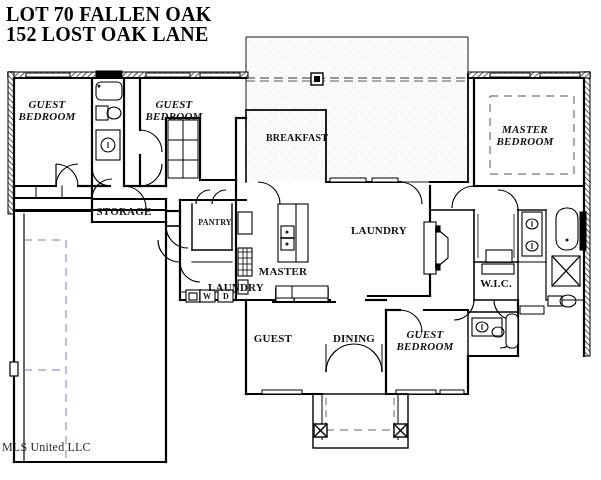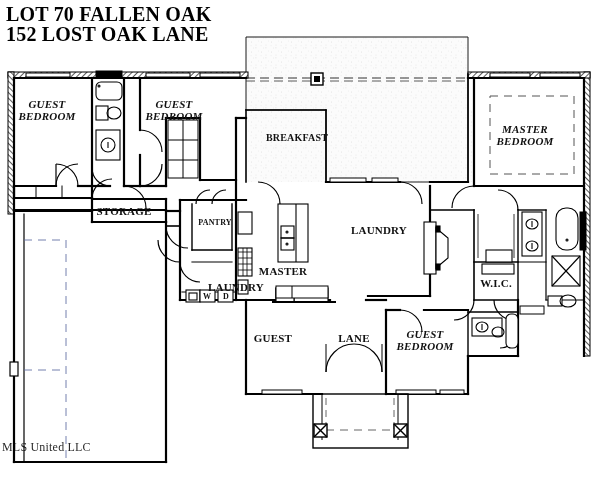--- a/index.html
+++ b/index.html
@@ -431,21 +431,21 @@
 
   <div class="room-label rl-sz-11 rl-two" style="left:525px;top:135px;text-align:center;">
     <div>MASTER</div>
     <div>BEDROOM</div>
   </div>
 
   <div class="room-label rl-sz-9" style="left:496px;top:243px;margin-top:40px;">W.I.C.</div>
 
   <div class="room-label rl-sz-11" style="left:273px;top:338px;">GUEST</div>
 
-  <div class="room-label rl-sz-11" style="left:354px;top:338px;">LANE</div>
+  <div class="room-label rl-sz-11" style="left:354px;top:338px;">DINING</div>
 
   <div class="room-label rl-sz-11 rl-two" style="left:425px;top:340px;">
     <div>GUEST</div>
     <div>BEDROOM</div>
   </div>
 
   <div class="appliance-letter" style="left:207px;top:296px;">W</div>
   <div class="appliance-letter" style="left:226px;top:296px;">D</div>
 
   <div class="watermark">MLS United LLC</div>

